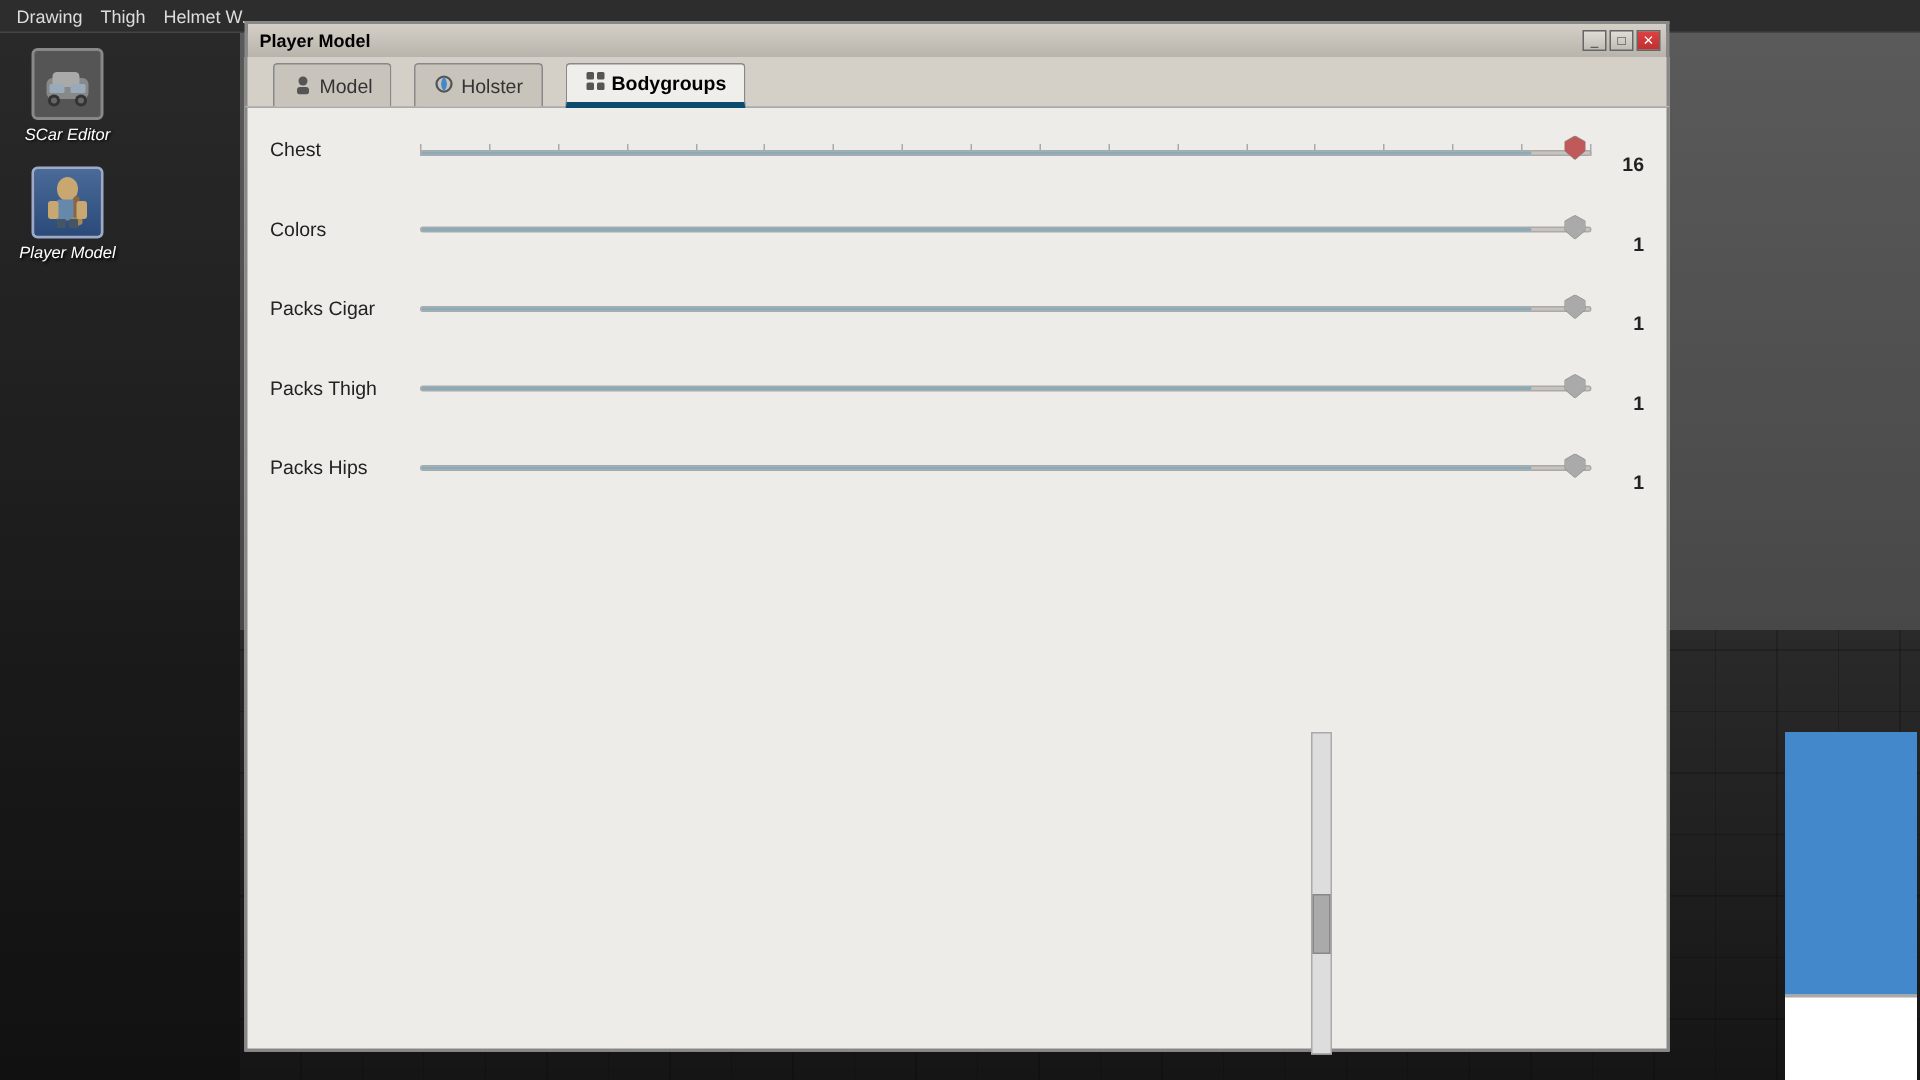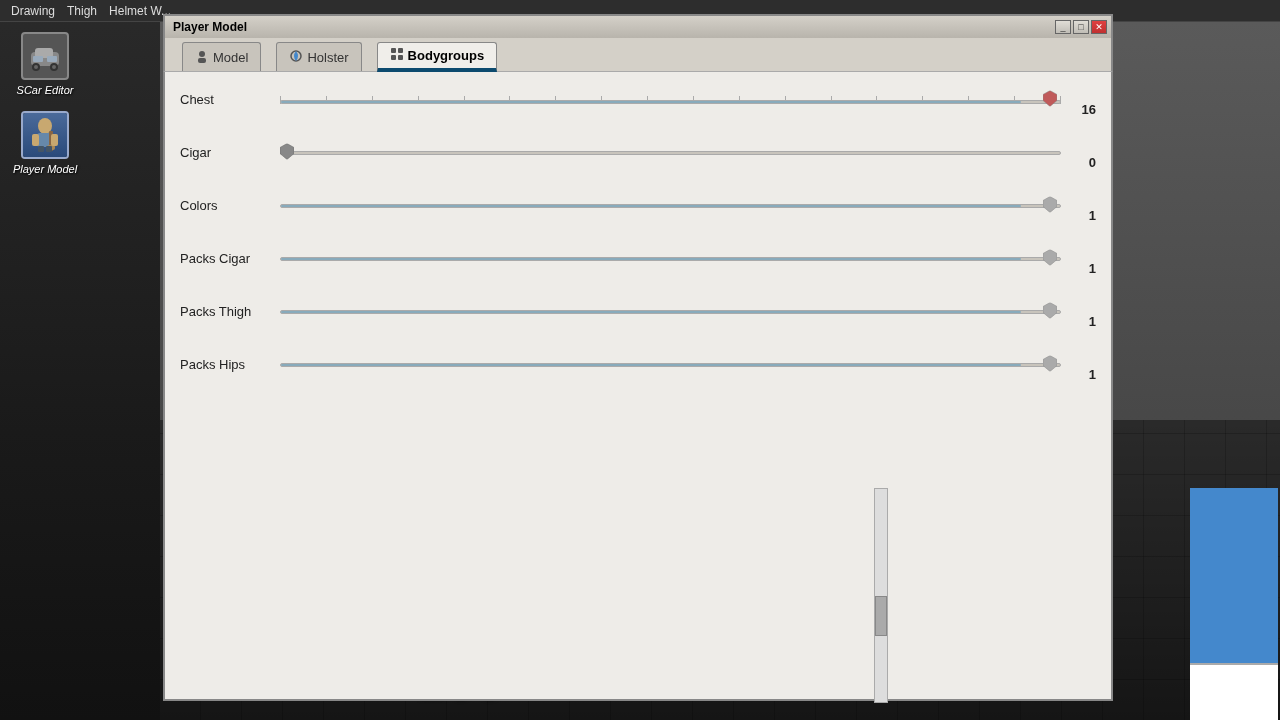--- a/index.html
+++ b/index.html
@@ -564,34 +564,20 @@
         </div>
         <span class="thumb-icon" style="right:4px; color:#c05a5a;">
           <svg width="14" height="16" viewBox="0 0 14 16">
               <path d="M7 0 L14 4 L14 10 Q7 16 7 16 Q7 16 0 10 L0 4 Z" fill="#c05a5a" stroke="#888" stroke-width="0.5"></path>
             </svg>
         </span>
       </div>
       <span class="bg-value">16</span>
     </div>
 
-    <div class="bodygroup-row">
-      <span class="bg-label">Cigar</span>
-      <div class="bg-slider-wrap">
-        <div class="bg-slider-track">
-          <div class="bg-slider-fill" style="width:0%;"></div>
-        </div>
-        <span class="thumb-icon" style="left:0px; color:#888;">
-          <svg width="14" height="16" viewBox="0 0 14 16">
-              <path d="M7 0 L14 4 L14 10 Q7 16 7 16 Q7 16 0 10 L0 4 Z" fill="#888" stroke="#666" stroke-width="0.5"></path>
-            </svg>
-        </span>
-      </div>
-      <span class="bg-value">0</span>
-    </div>
 
 
     <div class="bodygroup-row">
       <span class="bg-label">Colors</span>
       <div class="bg-slider-wrap">
         <div class="bg-slider-track">
           <div class="bg-slider-fill" style="width:95%;"></div>
         </div>
         <span class="thumb-icon" style="right:4px; color:#999;">
           <svg width="14" height="16" viewBox="0 0 14 16">

